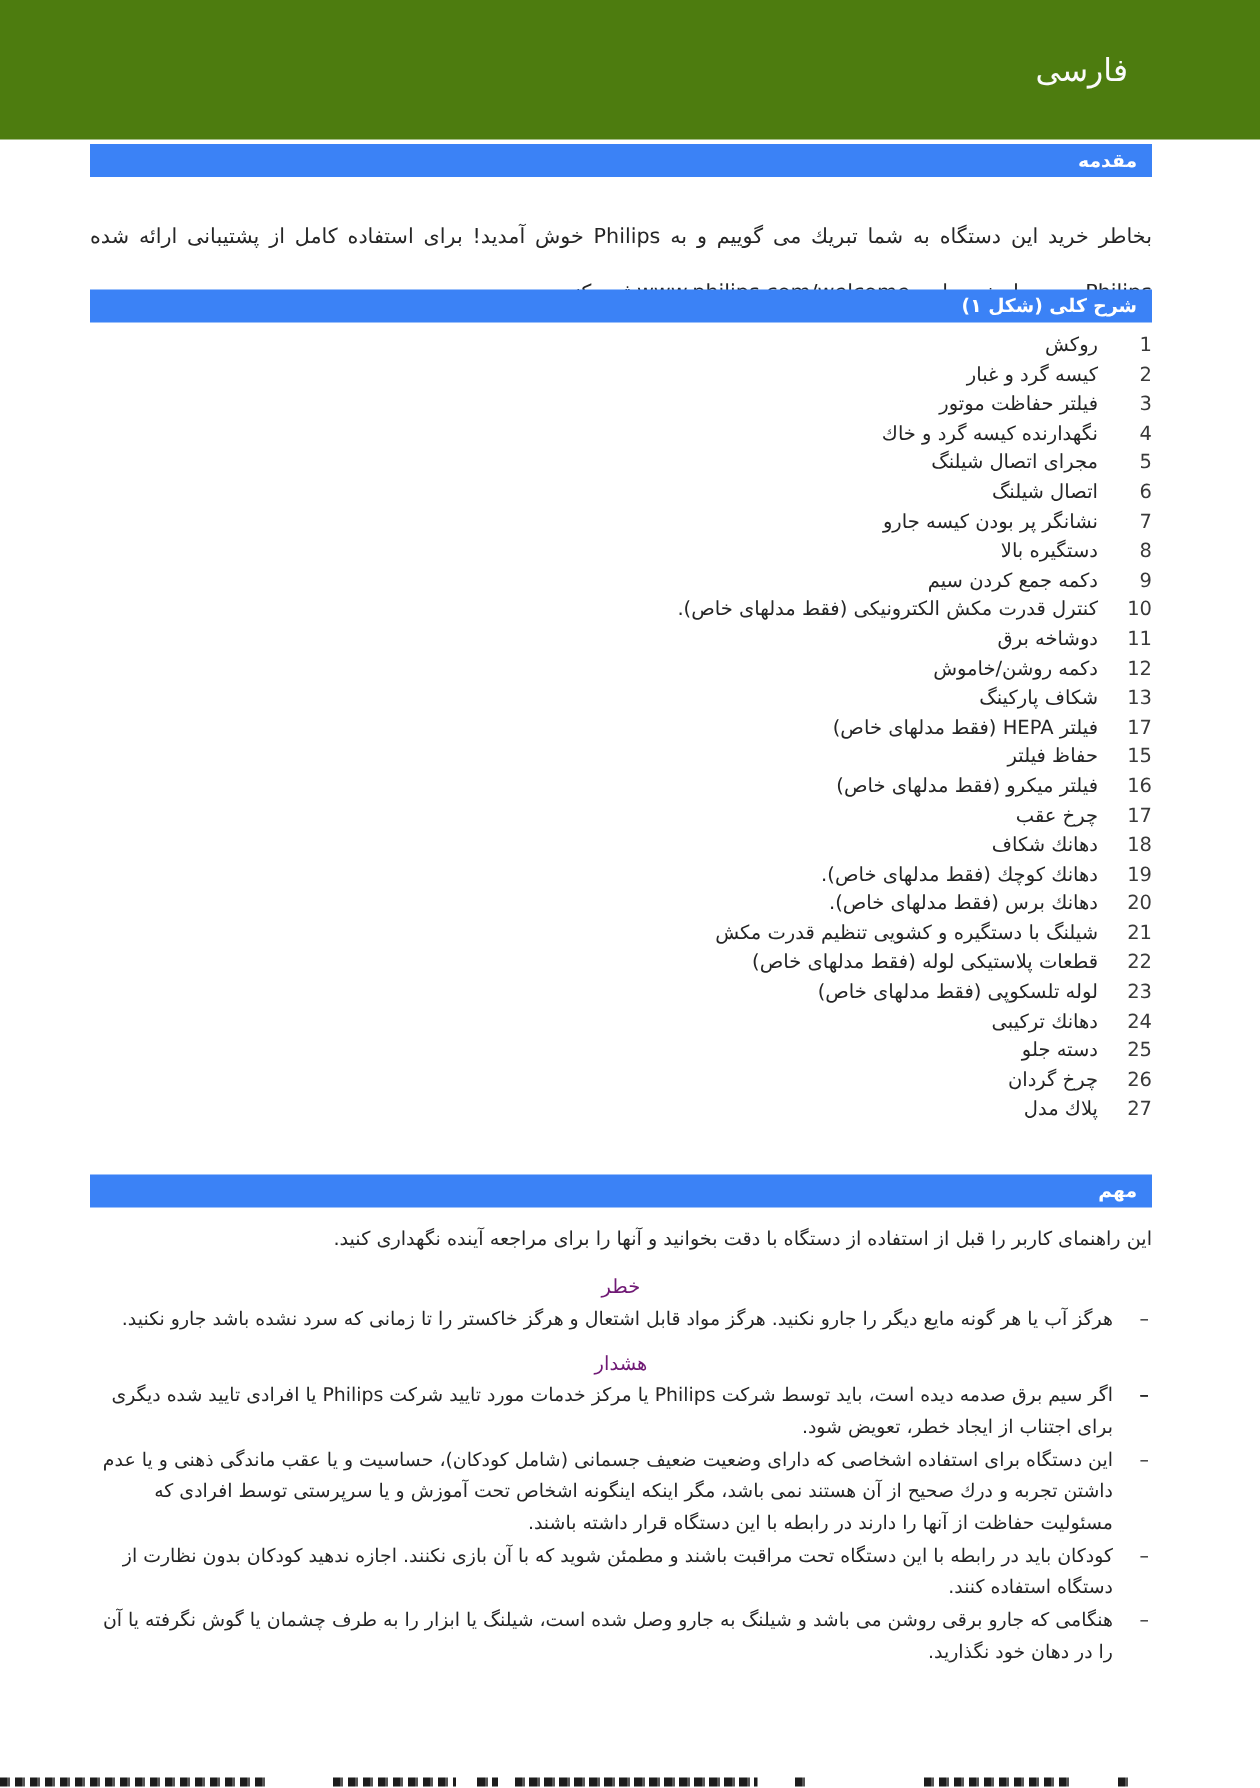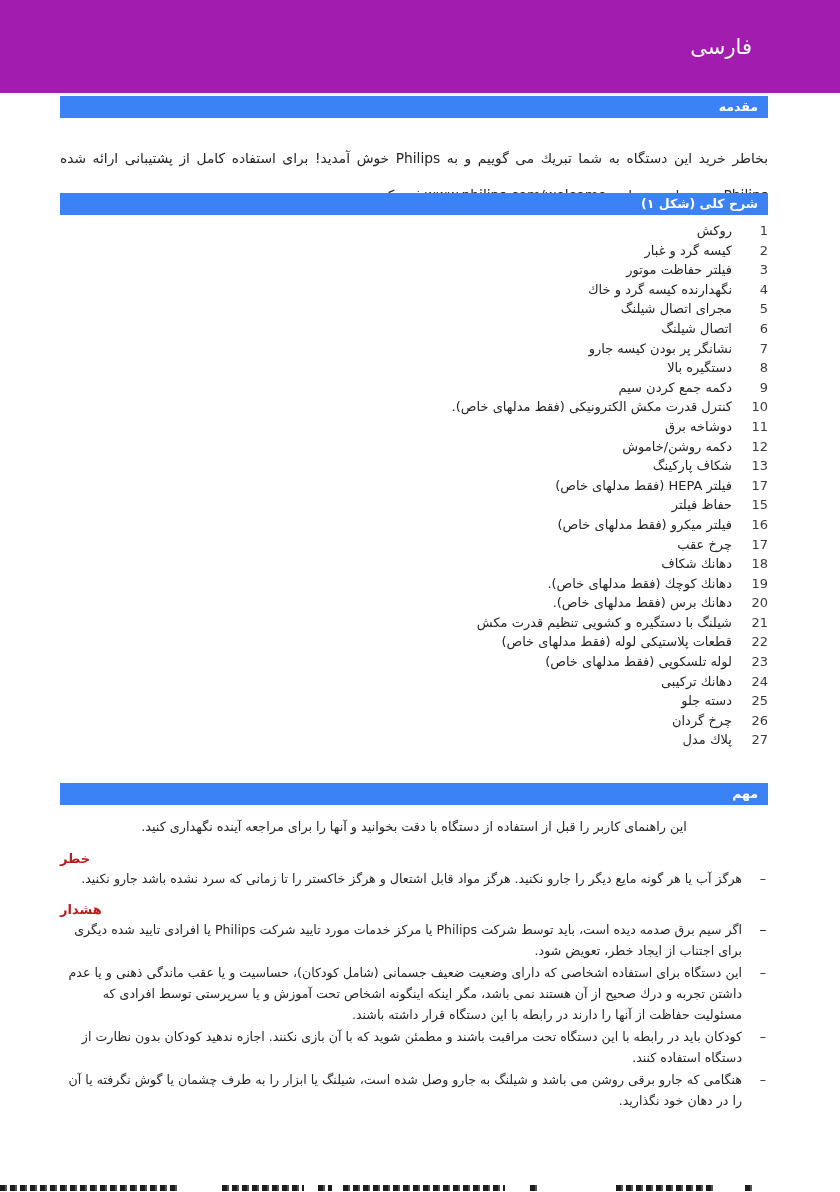--- a/index.html
+++ b/index.html
@@ -1,21 +1,21 @@
 <!DOCTYPE html>
 <html lang="fa"><head>
 <meta charset="utf-8">
 <style>
   html,body{margin:0;padding:0;background:#ffffff;}
   .page{
     position:relative;width:840px;height:1192px;background:#ffffff;overflow:hidden;
     font-family:"DejaVu Sans",sans-serif;color:#232323;
   }
   
-  .lang-band{position:absolute;top:0;left:0;width:840px;height:93px;background:#a21caf;}
+  .lang-band{position:absolute;top:0;left:0;width:840px;height:93px;background:#4d7c0f;}
   .lang-label{
     position:absolute;top:32px;right:88px;color:#fbfbfb;font-size:21px;line-height:30px;
   }
   
   .sec-bar{
     position:absolute;left:60px;width:708px;height:22px;background:#3b82f6;color:#ffffff;
     direction:rtl;text-align:right;font-size:12.5px;font-weight:bold;line-height:22px;
     padding:0;box-sizing:border-box;
   }
   .sec-bar span{padding:0 10px;display:inline-block;}
@@ -30,22 +30,22 @@
   
   .ov-list{position:absolute;top:221px;left:60px;width:708px;direction:rtl;}
   .ov-row{display:flex;direction:rtl;line-height:19.6px;height:19.6px;font-size:13px;color:#262626;}
   .ov-num{
     flex:0 0 23px;width:23px;text-align:right;color:#3a3a3a;font-size:13px;
     direction:ltr;padding-left:0;box-sizing:border-box;
   }
   .ov-txt{padding-right:13px;white-space:nowrap;}
   
   .imp-wrap{position:absolute;top:805px;left:60px;width:708px;direction:rtl;color:#262626;}
-  .imp-intro{margin:11px 0 0 0;font-size:12.8px;line-height:22px;text-align:center;}
-  .imp-title{margin:13px 0 2px 0;font-size:13px;font-weight:bold;text-align:left;color:#b91c1c;}
+  .imp-intro{margin:11px 0 0 0;font-size:12.8px;line-height:22px;text-align:right;}
+  .imp-title{margin:13px 0 2px 0;font-size:13px;font-weight:normal;text-align:center;color:#701a75;}
   .blist{list-style:none;margin:0;padding:0;}
   .blist li{
     position:relative;padding-right:26px;font-size:12.6px;line-height:21px;
     text-align:right;margin:0 0 1px 0;
   }
   .blist li .dash{position:absolute;right:2px;top:0;color:#2a2a2a;}
   
   .cut-strip{position:absolute;left:0;top:1183px;width:840px;height:9px;}
   .cut-seg{
     position:absolute;top:2px;height:6px;

